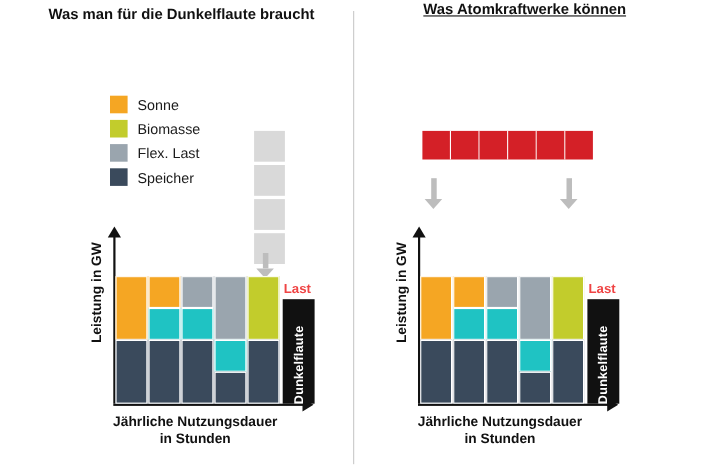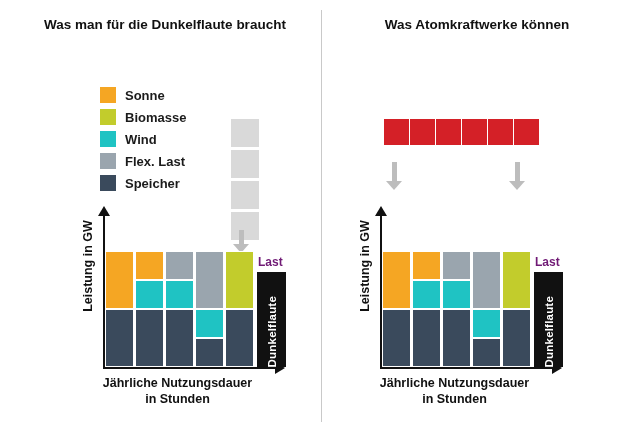--- a/index.html
+++ b/index.html
@@ -17,25 +17,25 @@
     background:#c9c9c9;
   }
   .panel-title{
     position:absolute;
     text-align:center;
     font-weight:bold;
     font-size:13.5px;
     line-height:18px;
     color:#111111;
   }
-  #title-left{left:40px;top:16px;width:250px;}
-  #title-right{left:352px;top:16px;width:250px;}
-
-  
-  .legend{position:absolute;left:100px;top:84px;font-weight:bold;}
+  #title-left{left:40px;top:4px;width:250px;}
+  #title-right{left:352px;top:0;width:250px;text-decoration:underline;}
+
+  
+  .legend{position:absolute;left:100px;top:84px;}
   .legend-row{display:flex;align-items:center;height:22px;}
   .legend-swatch{width:16px;height:16px;margin-right:9px;flex:0 0 auto;}
   .legend-label{font-size:13px;color:#1b1b1b;}
 
   
   .block-label{
     position:absolute;font-weight:bold;font-size:13px;line-height:16px;
     color:#111;
   }
   #residual-label{left:207px;top:88px;width:90px;}
@@ -102,45 +102,41 @@
   .last-bar{
     position:absolute;width:29px;background:#111111;
     display:flex;align-items:flex-end;justify-content:center;
   }
   .last-bar span{
     font-size:11.5px;font-weight:bold;color:#ffffff;
     writing-mode:vertical-rl;transform:rotate(180deg);
     padding-bottom:6px;letter-spacing:0.2px;
   }
   .last-cap{
-    position:absolute;font-size:12px;font-weight:bold;color:#701a75;
+    position:absolute;font-size:12px;font-weight:bold;color:#ef4444;
   }
 </style>
 </head>
 <body>
 
 <div class="frame">
 
   <div class="divider"></div>
 
   <div class="panel-title" id="title-left">Was man für die Dunkelflaute braucht</div>
   <div class="panel-title" id="title-right">Was Atomkraftwerke können</div>
 
   <div class="legend">
     <div class="legend-row">
       <span class="legend-swatch" style="background:#f5a623"></span>
       <span class="legend-label">Sonne</span>
     </div>
     <div class="legend-row">
       <span class="legend-swatch" style="background:#c2cc2c"></span>
       <span class="legend-label">Biomasse</span>
-    </div>
-    <div class="legend-row">
-      <span class="legend-swatch" style="background:#1fc3c3"></span>
-      <span class="legend-label">Wind</span>
     </div>
     <div class="legend-row">
       <span class="legend-swatch" style="background:#9aa5ae"></span>
       <span class="legend-label">Flex. Last</span>
     </div>
     <div class="legend-row">
       <span class="legend-swatch" style="background:#3a4a5c"></span>
       <span class="legend-label">Speicher</span>
     </div>
   </div>

